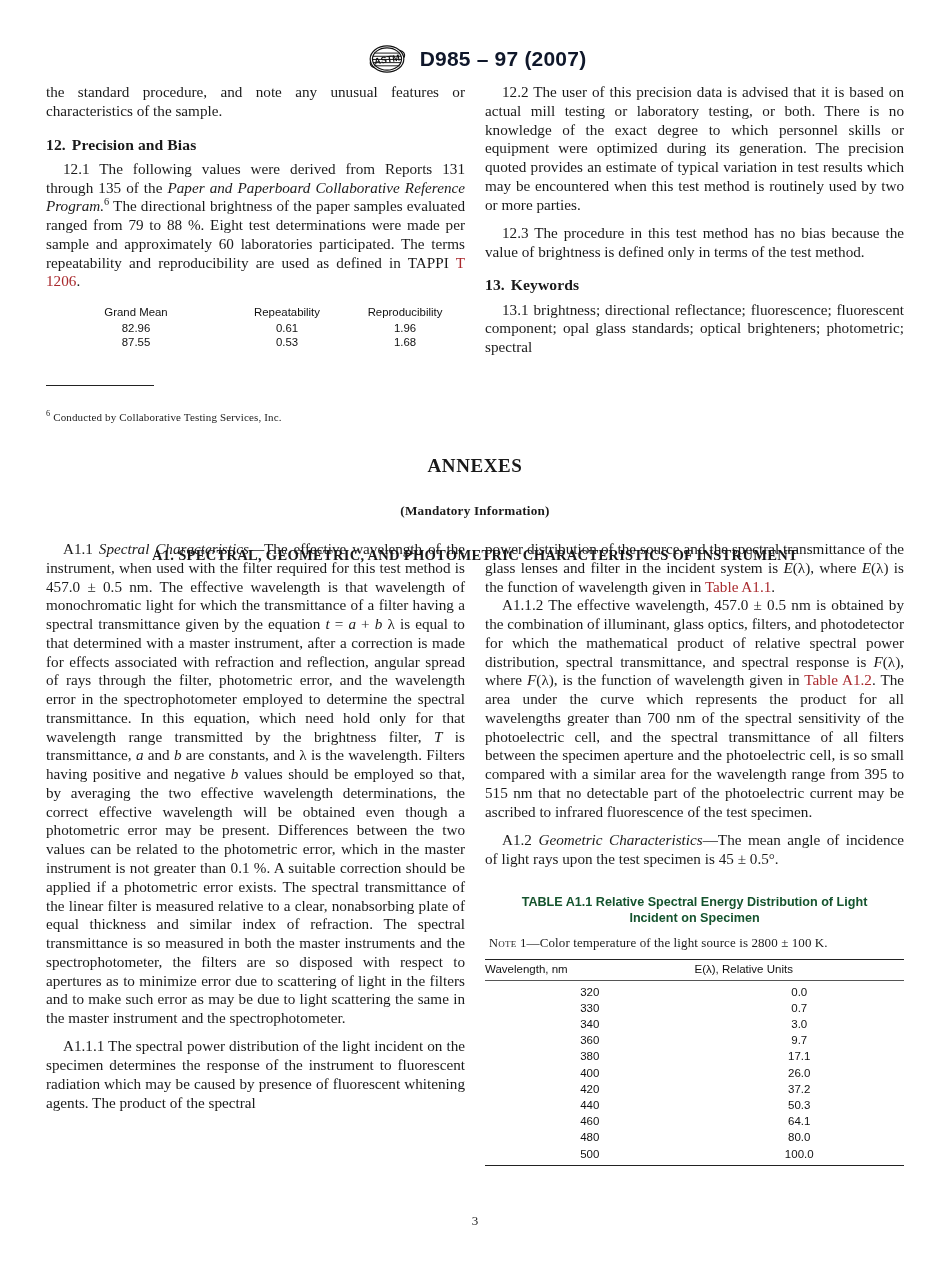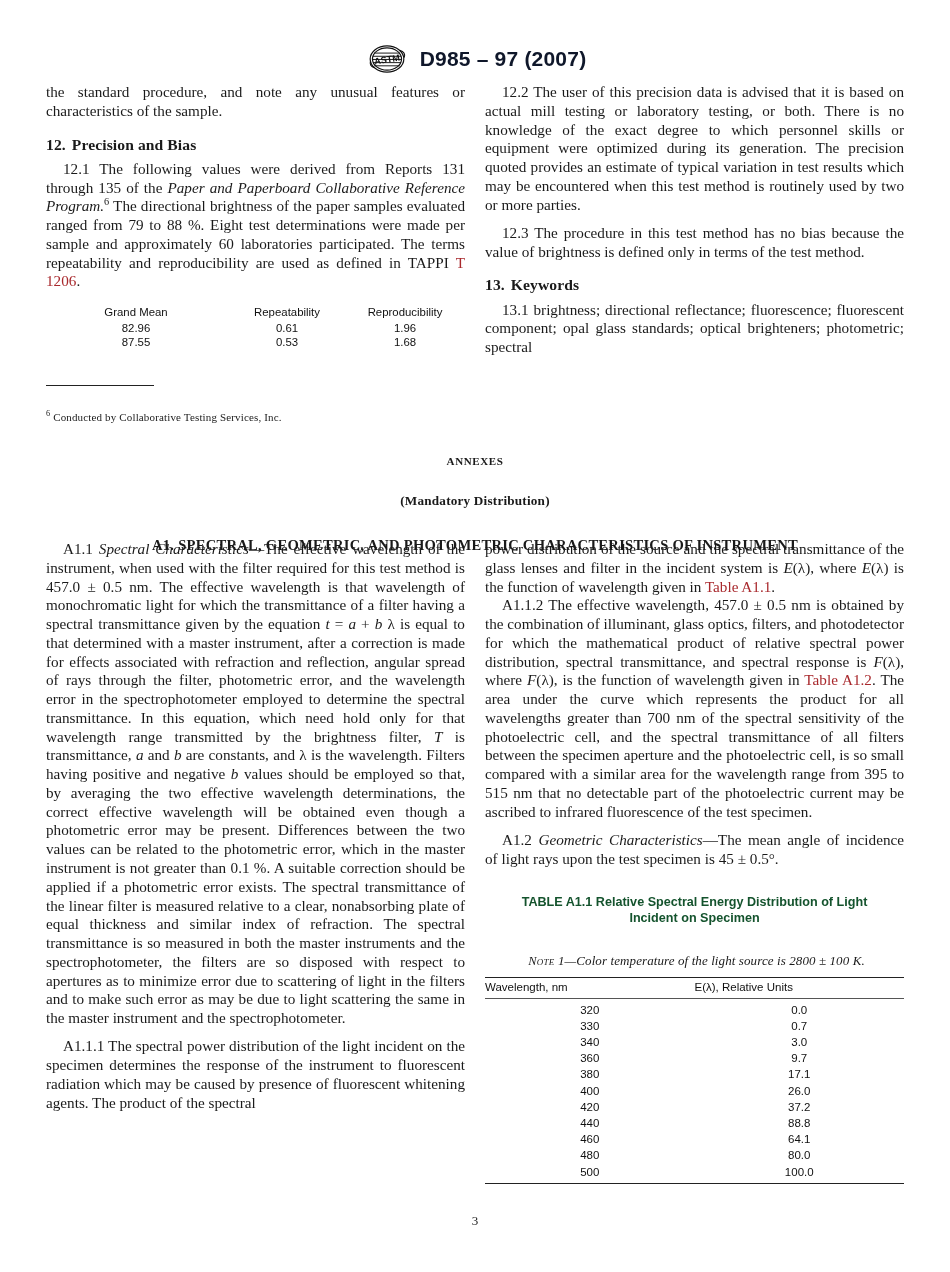--- a/index.html
+++ b/index.html
@@ -135,21 +135,21 @@
   .annex-block {
     position: absolute;
     left: 46px;
     top: 455px;
     width: 858px;
     text-align: center;
   }
   .annex-title {
     font-family: "Liberation Serif", "DejaVu Serif", serif;
     font-weight: bold;
-    font-size: 11px;
+    font-size: 19px;
     letter-spacing: 0.6px;
   }
   .annex-sub {
     font-family: "Liberation Serif", "DejaVu Serif", serif;
     font-weight: bold;
     font-size: 13.2px;
     margin-top: 26px;
     letter-spacing: 0.2px;
   }
   .annex-head {
@@ -172,26 +172,25 @@
     font-family: "Liberation Sans", "DejaVu Sans", sans-serif;
     font-weight: bold;
     font-size: 12.6px;
     text-align: center;
     line-height: 1.3;
     color: #14532d;
     padding: 0 18px;
   }
   .tbl-note {
     font-size: 13px;
-    margin-top: 27px;
-    text-align: center;
+    margin-top: 9px;
+    text-align: left;
     text-indent: 0;
     letter-spacing: 0.1px;
     padding-left: 4px;
-    font-style: italic;
   }
   .tbl-note .sc {
     font-variant: small-caps;
     font-size: 12.4px;
     letter-spacing: 0.3px;
   }
   table.data {
     border-collapse: collapse;
     width: 419px;
     margin-top: 7px;
@@ -305,21 +304,21 @@
 
     <h3 class="section">
       <span class="num">13.</span><span>Keywords</span>
     </h3>
 
     <p class="body">13.1 brightness; directional reflectance; fluorescence; fluorescent component; opal glass standards; optical brighteners; photometric; spectral</p>
   </div>
 
   <div class="annex-block">
     <div class="annex-title">ANNEXES</div>
-    <div class="annex-sub">(Mandatory Distribution)</div>
+    <div class="annex-sub">(Mandatory Information)</div>
     <div class="annex-head">A1. SPECTRAL, GEOMETRIC, AND PHOTOMETRIC CHARACTERISTICS OF INSTRUMENT</div>
   </div>
 
   <div class="col col-left lowcols">
     <p class="body"><span>A1.1 </span><i>Spectral Characteristics</i><span>—The effective wavelength of the instrument, when used with the filter required for this test method is 457.0 ± 0.5 nm. The effective wavelength is that wavelength of monochromatic light for which the transmittance of a filter having a spectral transmittance given by the equation </span><i>t</i><span> = </span><i>a</i><span> + </span><i>b</i><span> λ</span><span> is equal to that determined with a master instrument, after a correction is made for effects associated with refraction and reflection, angular spread of rays through the filter, photometric error, and the wavelength error in the spectrophotometer employed to determine the spectral transmittance. In this equation, which need hold only for that wavelength range transmitted by the brightness filter, </span><i>T</i><span> is transmittance, </span><i>a</i><span> and </span><i>b</i><span> are constants, and λ is the wavelength. Filters having positive and negative </span><i>b</i><span> values should be employed so that, by averaging the two effective wavelength determinations, the correct effective wavelength will be obtained even though a photometric error may be present. Differences between the two values can be related to the photometric error, which in the master instrument is not greater than 0.1 %. A suitable correction should be applied if a photometric error exists. The spectral transmittance of the linear filter is measured relative to a clear, nonabsorbing plate of equal thickness and similar index of refraction. The spectral transmittance is so measured in both the master instruments and the spectrophotometer, the filters are so disposed with respect to apertures as to minimize error due to scattering of light in the filters and to make such error as may be due to light scattering the same in the master instrument and the spectrophotometer.</span></p>
 
     <p class="body gap">A1.1.1 The spectral power distribution of the light incident on the specimen determines the response of the instrument to fluorescent radiation which may be caused by presence of fluorescent whitening agents. The product of the spectral</p>
   </div>
 
   <div class="col col-right lowcols">
@@ -364,21 +363,21 @@
           <tr>
             <td>400</td>
             <td>26.0</td>
           </tr>
           <tr>
             <td>420</td>
             <td>37.2</td>
           </tr>
           <tr>
             <td>440</td>
-            <td>88.8</td>
+            <td>50.3</td>
           </tr>
           <tr>
             <td>460</td>
             <td>64.1</td>
           </tr>
           <tr>
             <td>480</td>
             <td>80.0</td>
           </tr>
           <tr>

